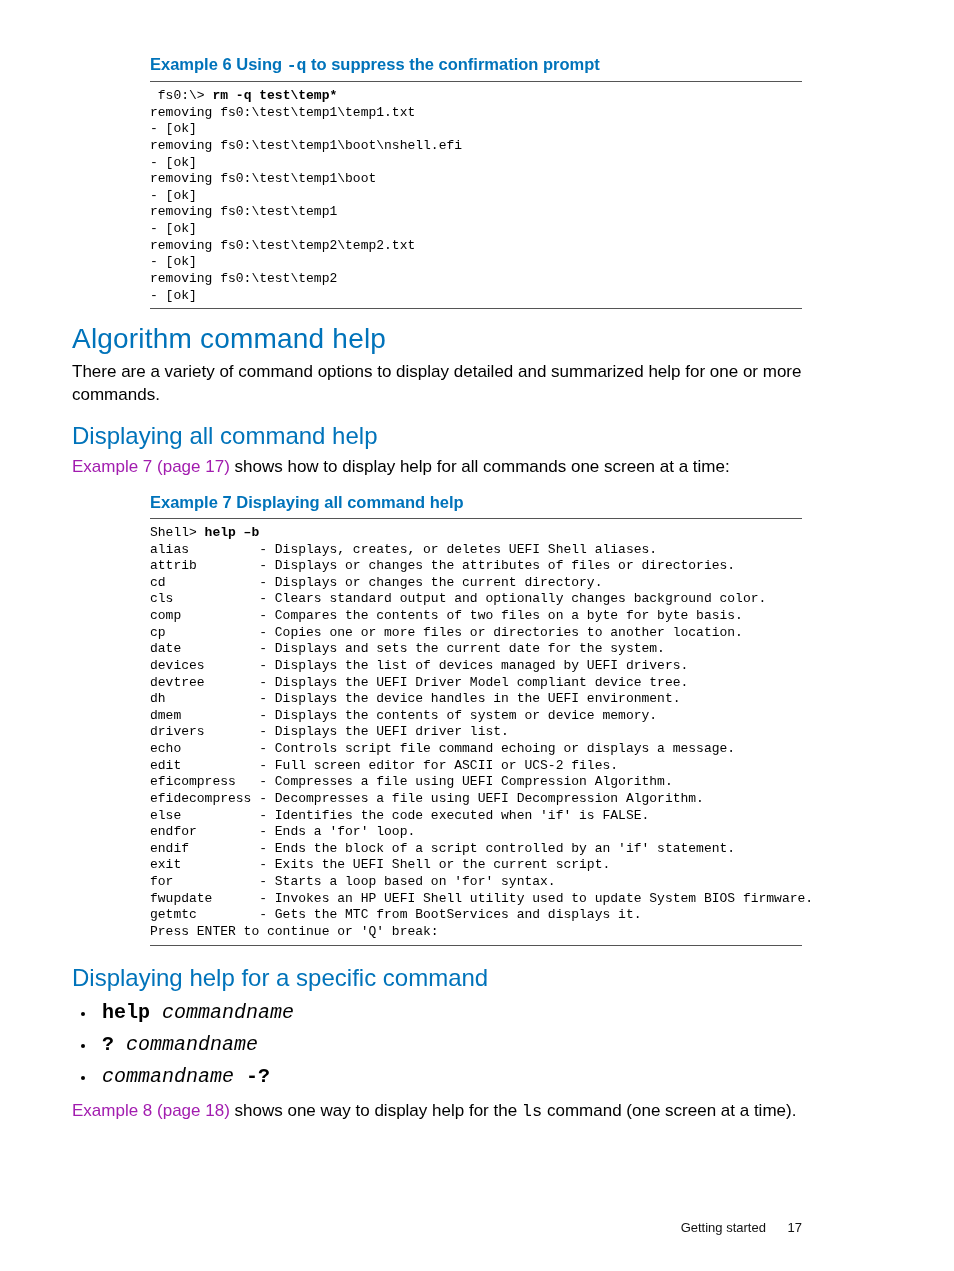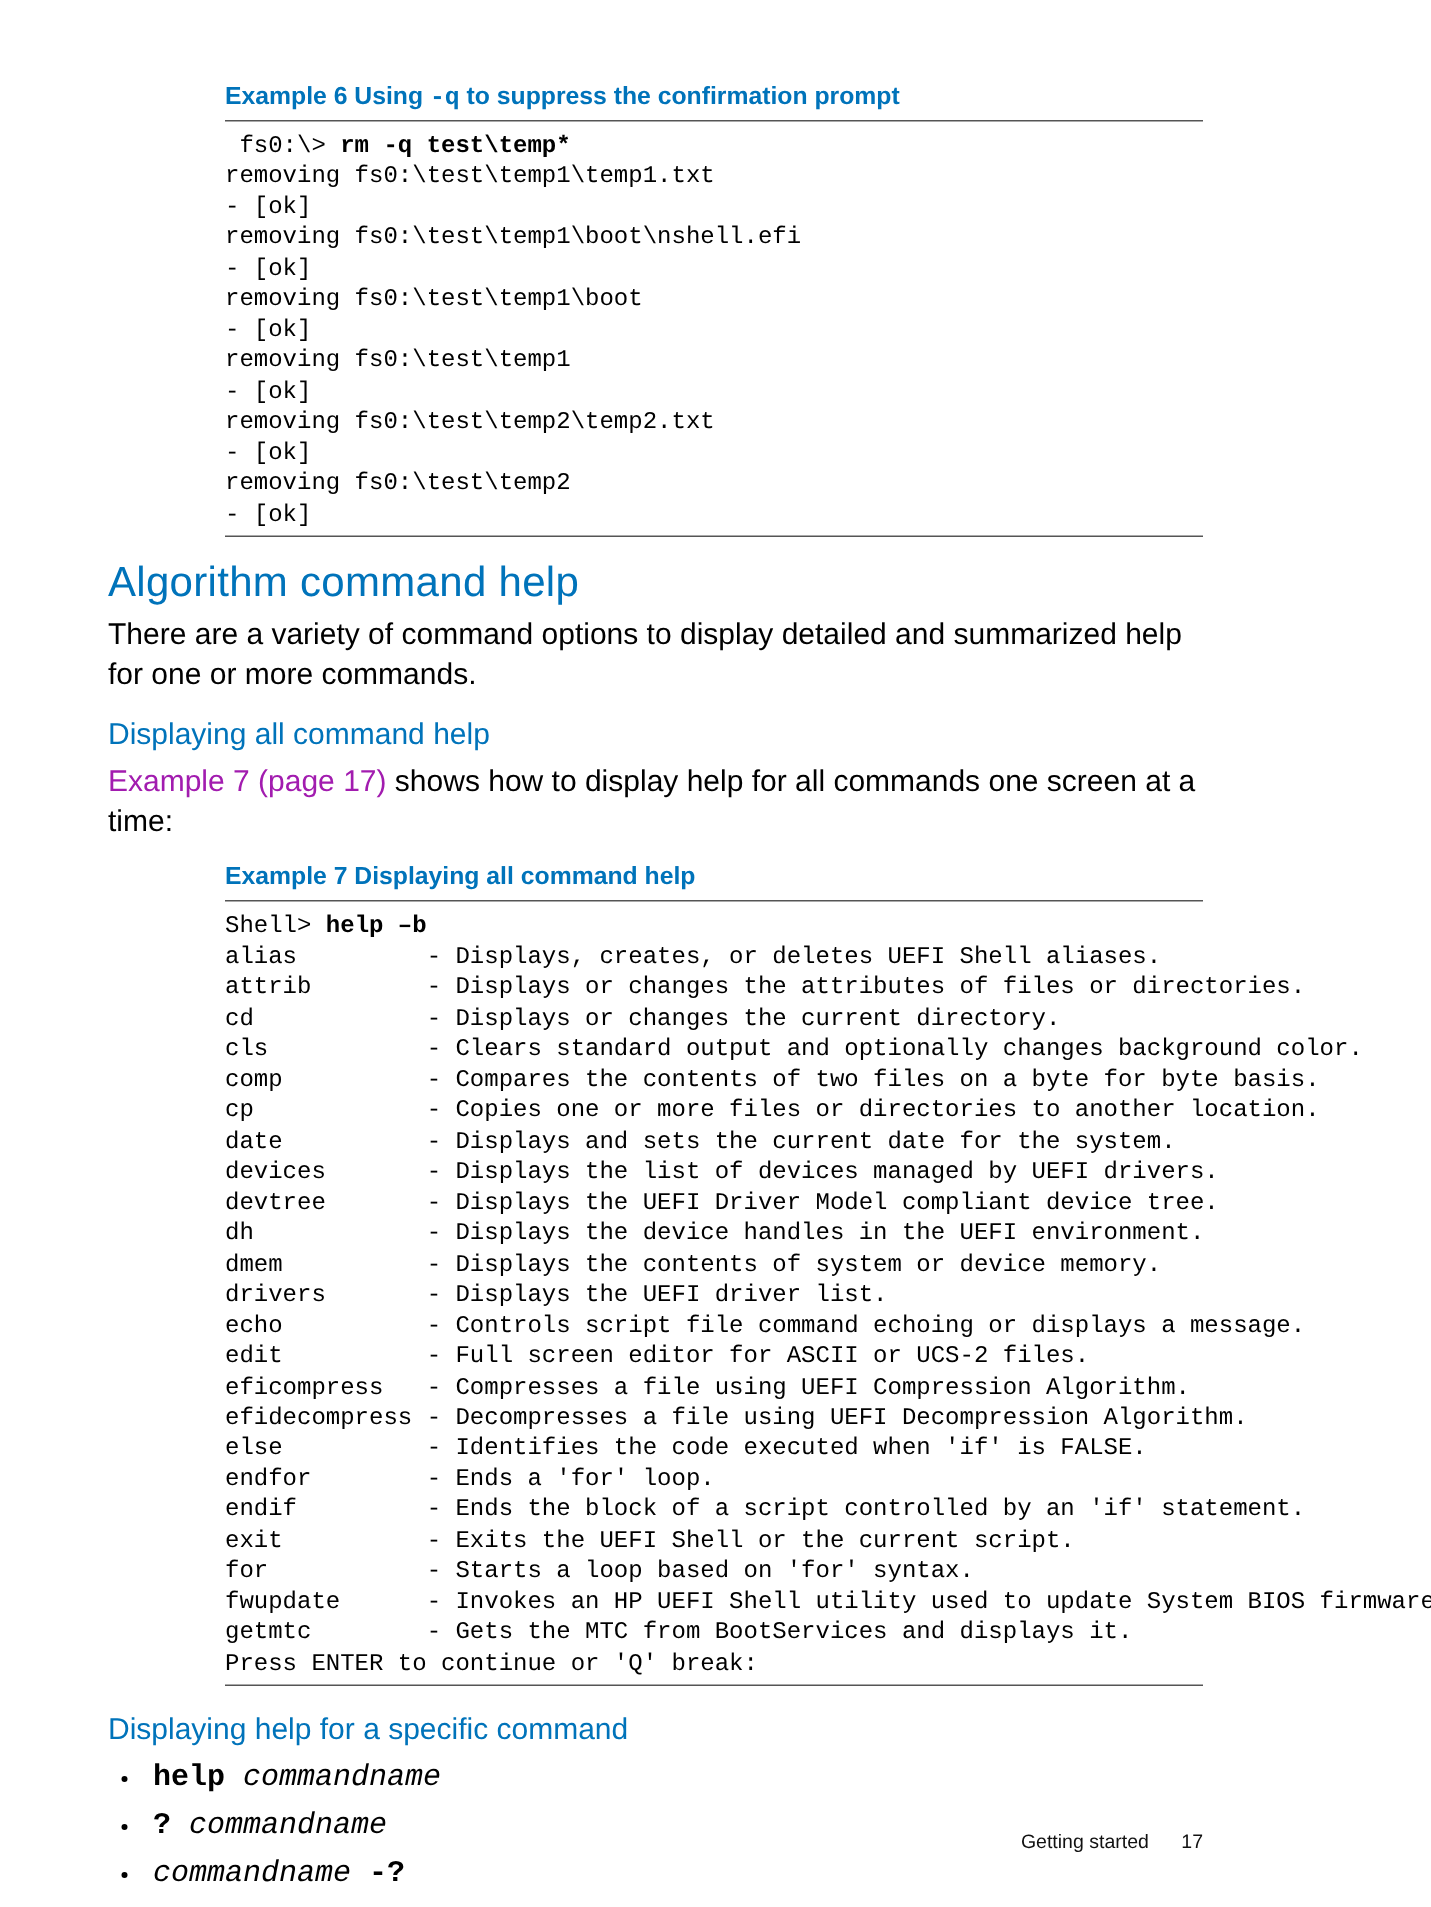--- a/index.html
+++ b/index.html
@@ -28,45 +28,45 @@
     font-size: 16.5px;
     margin: 0 0 6px 0;
   }
   hr.ex-rule {
     border: none;
     border-top: 1.5px solid #555;
     margin: 4px 0 6px 0;
   }
   pre.codeblock {
     font-family: "Courier New", Courier, monospace;
-    font-size: 16px;
+    font-size: 13px;
     line-height: 1.28;
     white-space: pre;
     margin: 0;
     color: #000;
   }
   .code-bold { font-weight: bold; }
   .code-italic { font-style: italic; }
   h1.sec {
     font-family: Arial, Helvetica, sans-serif;
     color: #0073ba;
     font-weight: 300;
     font-size: 28px;
     margin: 14px 0 6px 0;
     letter-spacing: 0.2px;
   }
   h2.sub {
     font-family: Arial, Helvetica, sans-serif;
     color: #0073ba;
     font-weight: 300;
-    font-size: 20px;
+    font-size: 24px;
     margin: 16px 0 4px 0;
   }
   p.body {
-    font-size: 20px;
+    font-size: 17px;
     line-height: 1.33;
     margin: 6px 0 6px 0;
   }
   a.link {
     color: #a21caf;
     text-decoration: none;
   }
   ul.bullets {
     margin: 6px 0 6px 0;
     padding-left: 24px;

